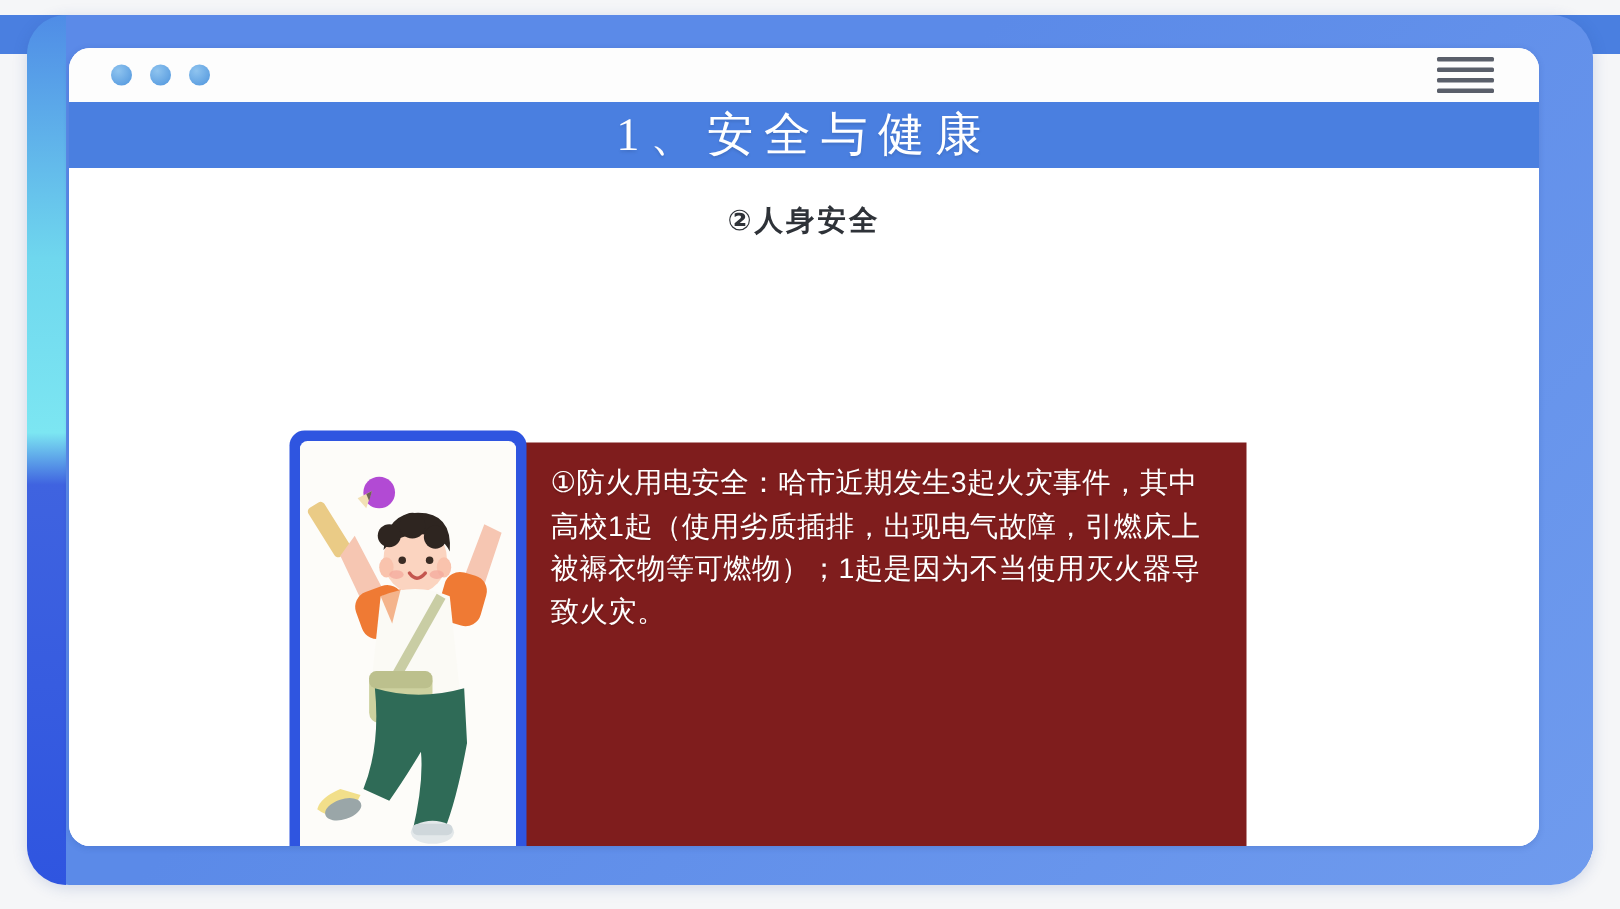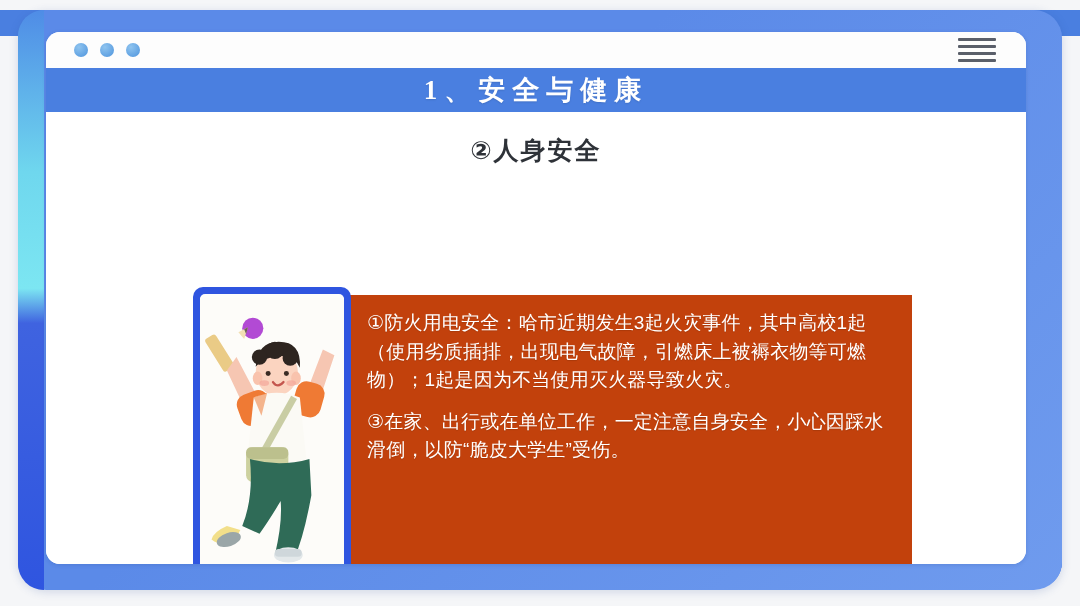--- a/index.html
+++ b/index.html
@@ -64,47 +64,47 @@
     position:absolute;right:30px;top:50%;transform:translateY(-50%);
     display:flex;flex-direction:column;gap:4px;cursor:pointer;
   }
   .hamburger i{display:block;width:38px;height:3px;background:#5a5f6a;border-radius:1px;}
 
   
   .headerbar{
     height:44px;background:#4a7fe0;display:flex;align-items:center;justify-content:center;
   }
   .header-title{
-    color:#ffffff;font-size:27px;font-weight:bold;letter-spacing:7px;
+    color:#ffffff;font-size:31px;font-weight:normal;letter-spacing:7px;
     font-family:"Liberation Serif","DejaVu Serif",serif;
     text-shadow:0 1px 2px rgba(0,0,0,.12);
   }
 
   
   .content{position:relative;height:452px;background:#fff;}
   .subtitle{
     text-align:center;margin-top:22px;
-    color:#2e3238;font-size:25px;font-weight:bold;letter-spacing:2px;
+    color:#2e3238;font-size:19px;font-weight:bold;letter-spacing:2px;
   }
   .panel-row{
     position:absolute;left:147px;top:153px;display:flex;align-items:flex-start;
   }
   .photo-card{
     position:relative;width:158px;height:290px;
     background:#2f55e0;border-radius:10px;padding:7px;box-sizing:border-box;
     z-index:2;flex:0 0 auto;
   }
   .photo-inner{
     width:100%;height:100%;border-radius:5px;overflow:hidden;
     background:linear-gradient(180deg,#fdfdfb 0%,#fbfaf6 100%);
     position:relative;
   }
   .text-panel{
     margin-left:-6px;margin-top:8px;
-    width:567px;min-height:270px;background:#c2410c;
+    width:486px;min-height:270px;background:#7f1d1d;
     padding:14px 16px 16px 22px;box-sizing:border-box;
     z-index:1;flex:0 0 auto;
   }
   .para{
     color:#ffffff;font-size:19px;line-height:1.5;margin:0 0 13px 0;
     letter-spacing:.2px;text-shadow:0 1px 1px rgba(0,0,0,.13);
   }
   .para:last-child{margin-bottom:0;}
   svg{display:block;}
 </style>
@@ -196,19 +196,18 @@
               <path d="M28 238 q-14 6 -16 14 q10 8 24 2 l6 -12 Z" fill="#f2df8a"></path>
               <ellipse cx="30" cy="252" rx="13" ry="7" fill="#9aa6a8" transform="rotate(-18 30 252)"></ellipse>
               <ellipse cx="92" cy="268" rx="15" ry="8" fill="#e3e8ea"></ellipse>
               <rect x="78" y="262" width="28" height="8" rx="4" fill="#cfd7db"></rect>
             </svg>
           </div>
         </div>
 
         <div class="text-panel">
           <p class="para">①防火用电安全：哈市近期发生3起火灾事件，其中高校1起（使用劣质插排，出现电气故障，引燃床上被褥衣物等可燃物）；1起是因为不当使用灭火器导致火灾。</p>
-          <p class="para">③在家、出行或在单位工作，一定注意自身安全，小心因踩水滑倒，以防“脆皮大学生”受伤。</p>
         </div>
 
       </div>
     </div>
   </div>
 </div>
 
 </body></html>

